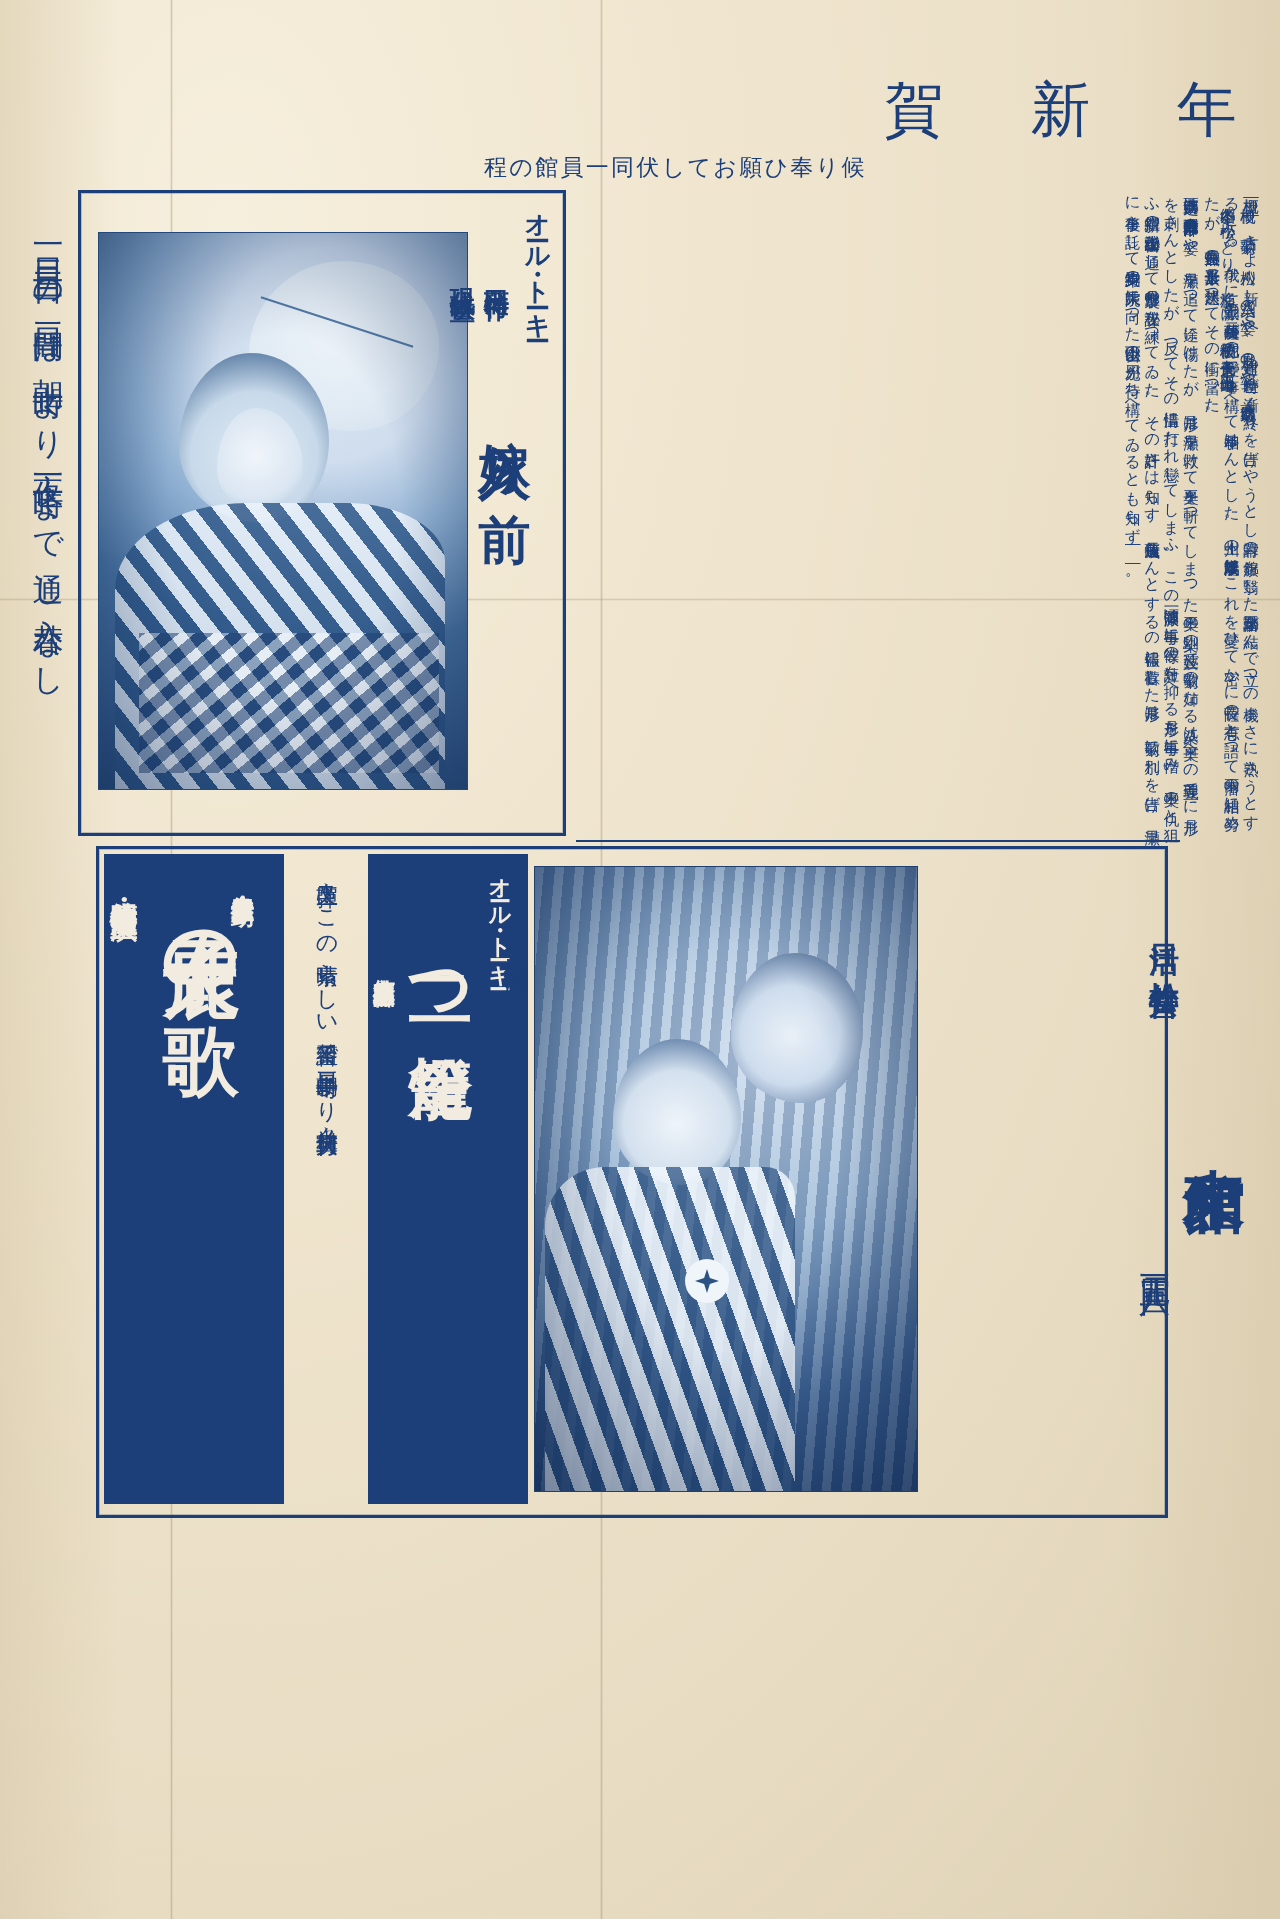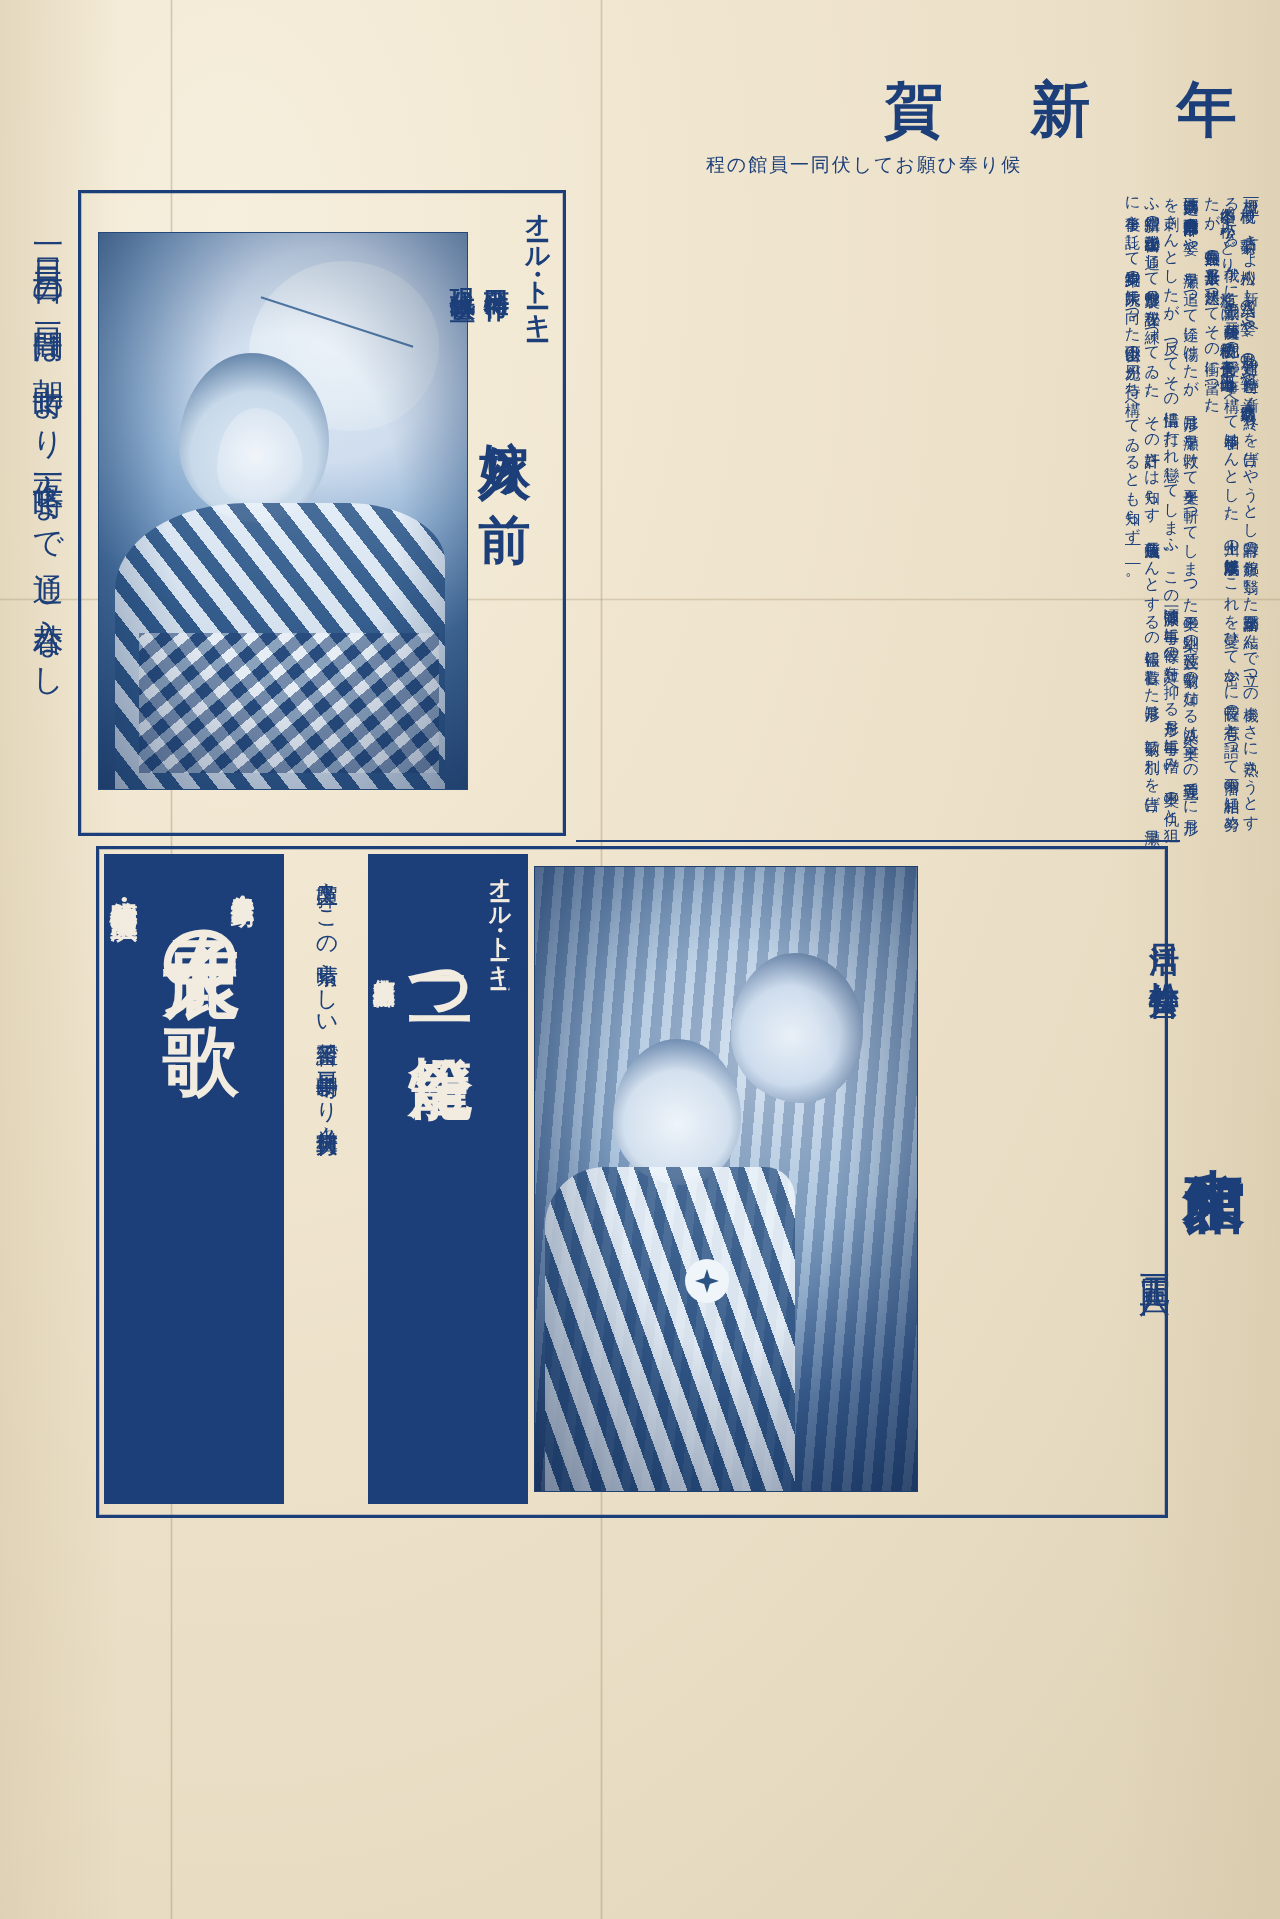--- a/index.html
+++ b/index.html
@@ -39,29 +39,29 @@
     text-orientation:upright;
     line-height:1.18;
     letter-spacing:.04em;
     color:#1d3f79;
     white-space:pre-wrap;
   }
 
   
   #greeting{
     position:absolute;right:30px;top:70px;
-    font-size:60px;font-weight:bold;
+    font-size:60px;font-weight:normal;
     letter-spacing:.22em;
     color:#1d3f79;
     writing-mode:horizontal-tb;
   }
   #greeting-sub{
     position:absolute;right:36px;top:152px;
-    width:760px;text-align:center;
-    font-size:19px;letter-spacing:.1em;
+    width:760px;text-align:left;
+    font-size:23px;letter-spacing:.1em;
     color:#1d3f79;
   }
 
   
   .frame{
     position:absolute;
     border:3px solid #1d3f79;
     box-shadow:0 0 0 1px rgba(29,63,121,.25) inset;
   }
   #frame-top{left:78px;top:190px;width:482px;height:640px;}

